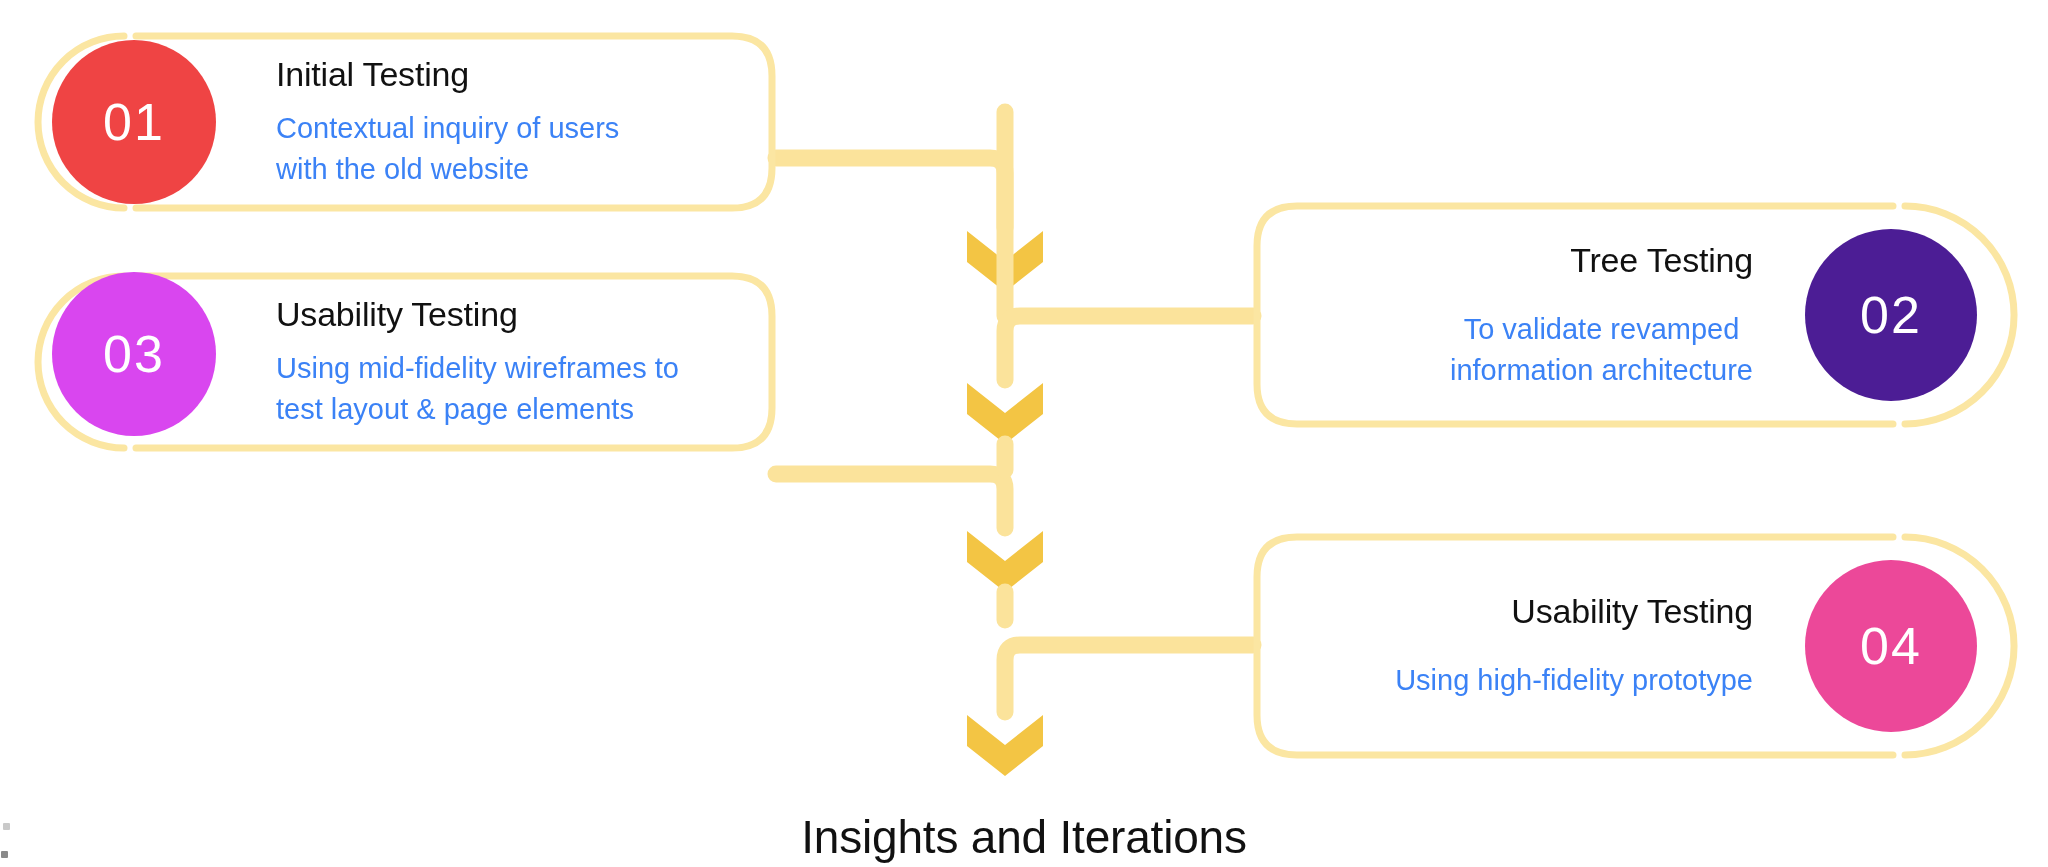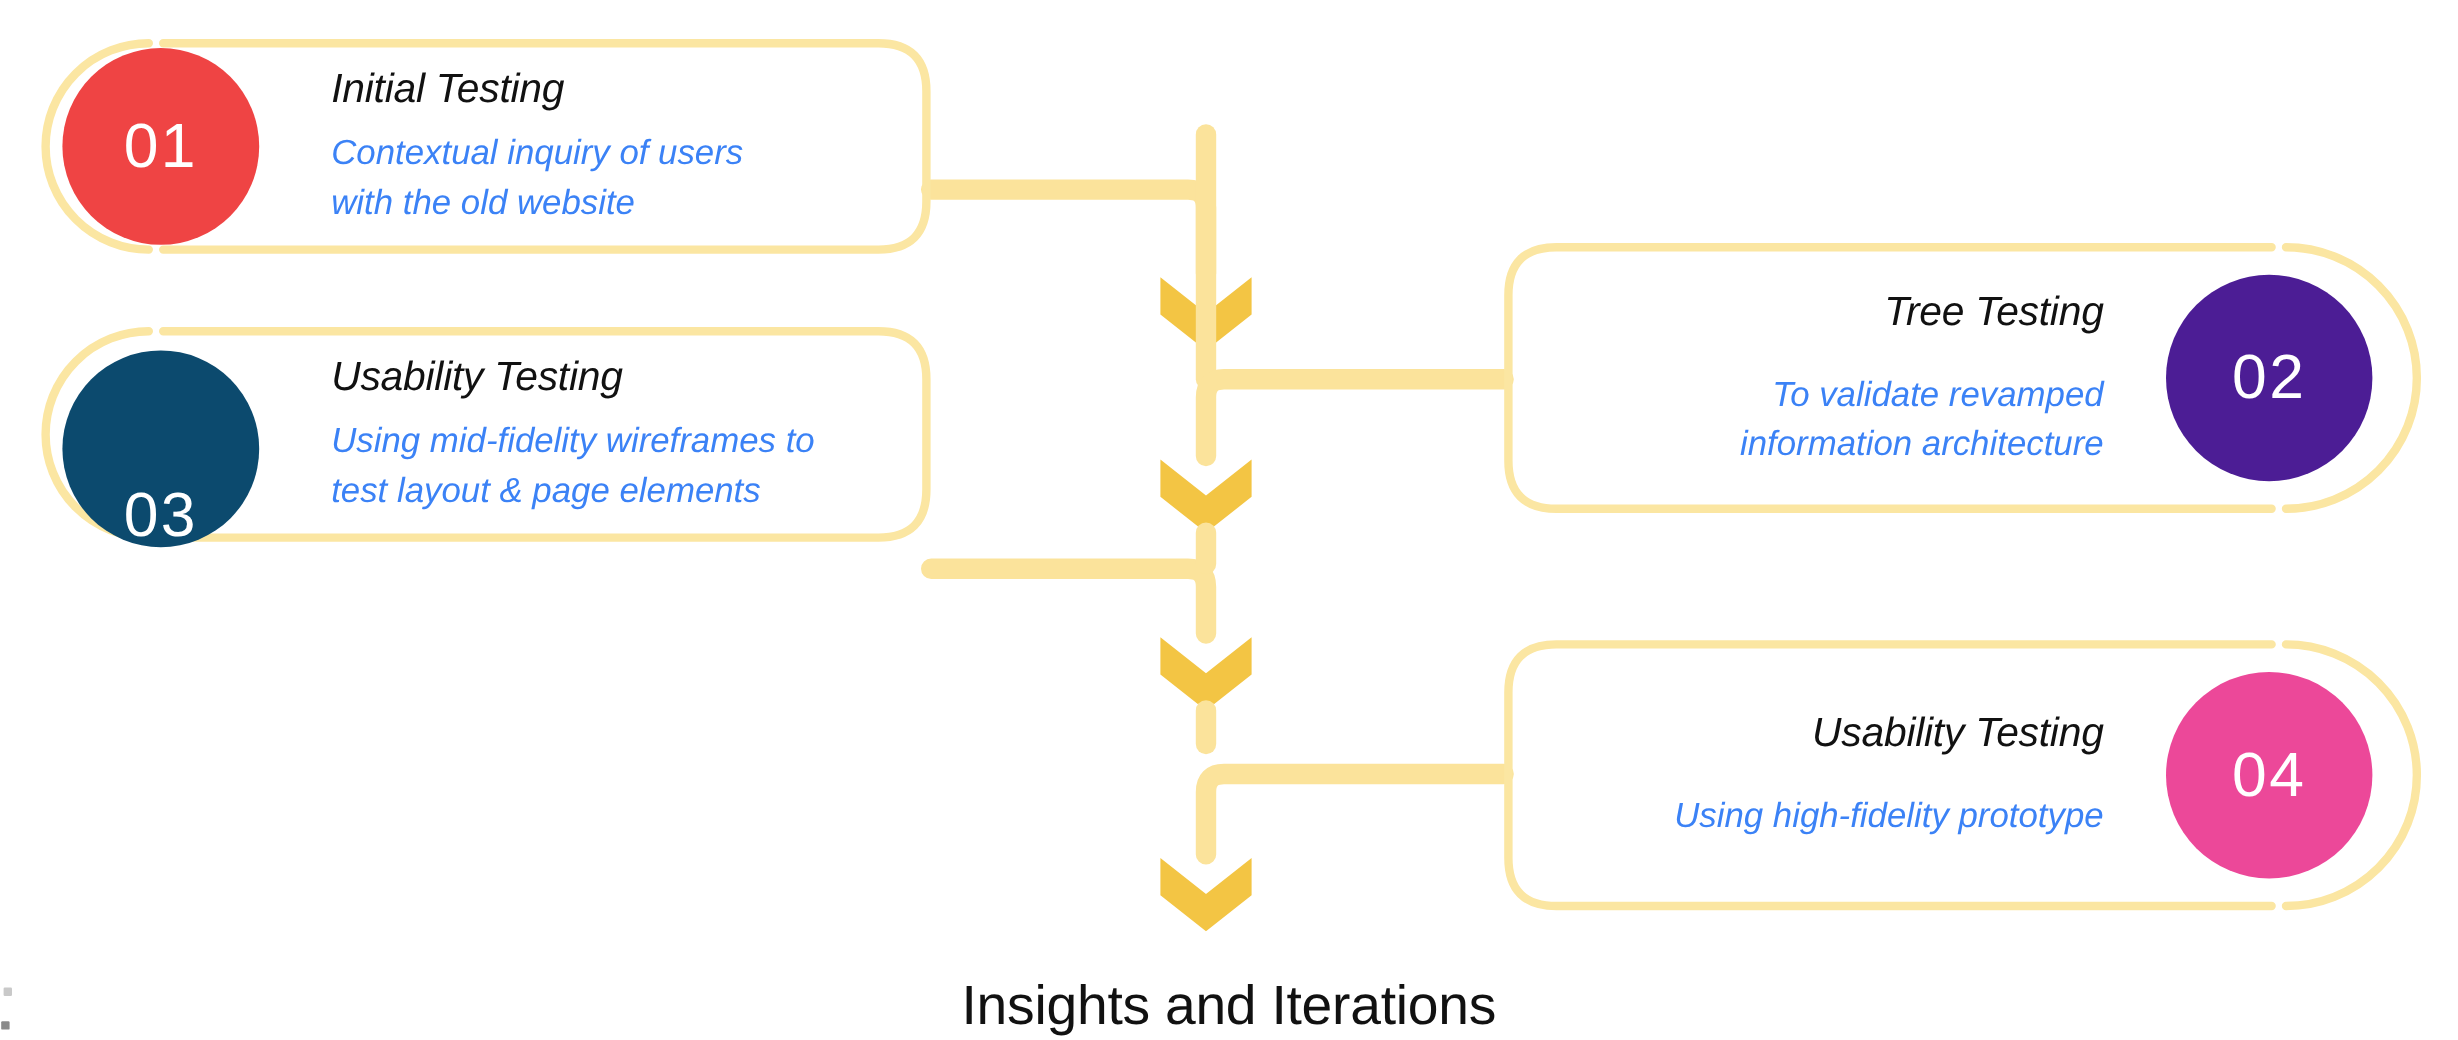--- a/index.html
+++ b/index.html
@@ -46,21 +46,20 @@
     z-index: 1;
     overflow: visible;
   }
   .card-body {
     position: absolute;
     z-index: 3;
     box-sizing: border-box;
     display: flex;
     flex-direction: column;
     justify-content: center;
-    font-style: italic;
   }
   .card-title {
     font-size: 34px;
     font-weight: 400;
     color: #111111;
     letter-spacing: -0.2px;
     line-height: 1.18;
     margin: 0 0 14px 0;
     white-space: nowrap;
   }
@@ -81,21 +80,21 @@
     bottom: 0;
     text-align: left;
     align-items: flex-start;
   }
   
   .card.right-badge .card-body {
     right: 232px;
     left: 26px;
     top: 0;
     bottom: 0;
-    text-align: right;
+    text-align: center;
     align-items: flex-end;
     gap: 15px;
   }
 
   
   .badge {
     position: absolute;
     z-index: 4;
     border-radius: 50%;
     display: flex;
@@ -192,21 +191,21 @@
       <div class="card-desc">To validate revamped
 information architecture</div>
     </div>
   </div>
 
   <div class="card left-badge" style="left:44px; top:272px; width:732px; height:180px;">
     <svg class="card-outline" viewBox="0 0 732 180" preserveAspectRatio="none" xmlns="http://www.w3.org/2000/svg" aria-hidden="true">
       <path d="M 92 4 L 688 4 Q 728 4 728 44 L 728 136 Q 728 176 688 176 L 92 176" stroke="#FBE6A2" stroke-width="7" fill="none" stroke-linecap="round"></path>
       <path d="M 80 4 A 86 86 0 1 0 80 176" stroke="#FBE6A2" stroke-width="7" fill="none" stroke-linecap="round"></path>
     </svg>
-    <div class="badge" style="left:8px; top:20px; width:164px; height:164px; background:#0c4a6e;align-items:flex-end;">
+    <div class="badge" style="left:8px; top:0; width:164px; height:164px; background:#d946ef;">
       <span>03</span>
     </div>
     <div class="card-body">
       <div class="card-title">Usability Testing</div>
       <div class="card-desc">Using mid-fidelity wireframes to
 test layout &amp; page elements</div>
     </div>
   </div>
 
   <div class="card right-badge" style="left:1253px; top:533px; width:732px; height:226px;">

